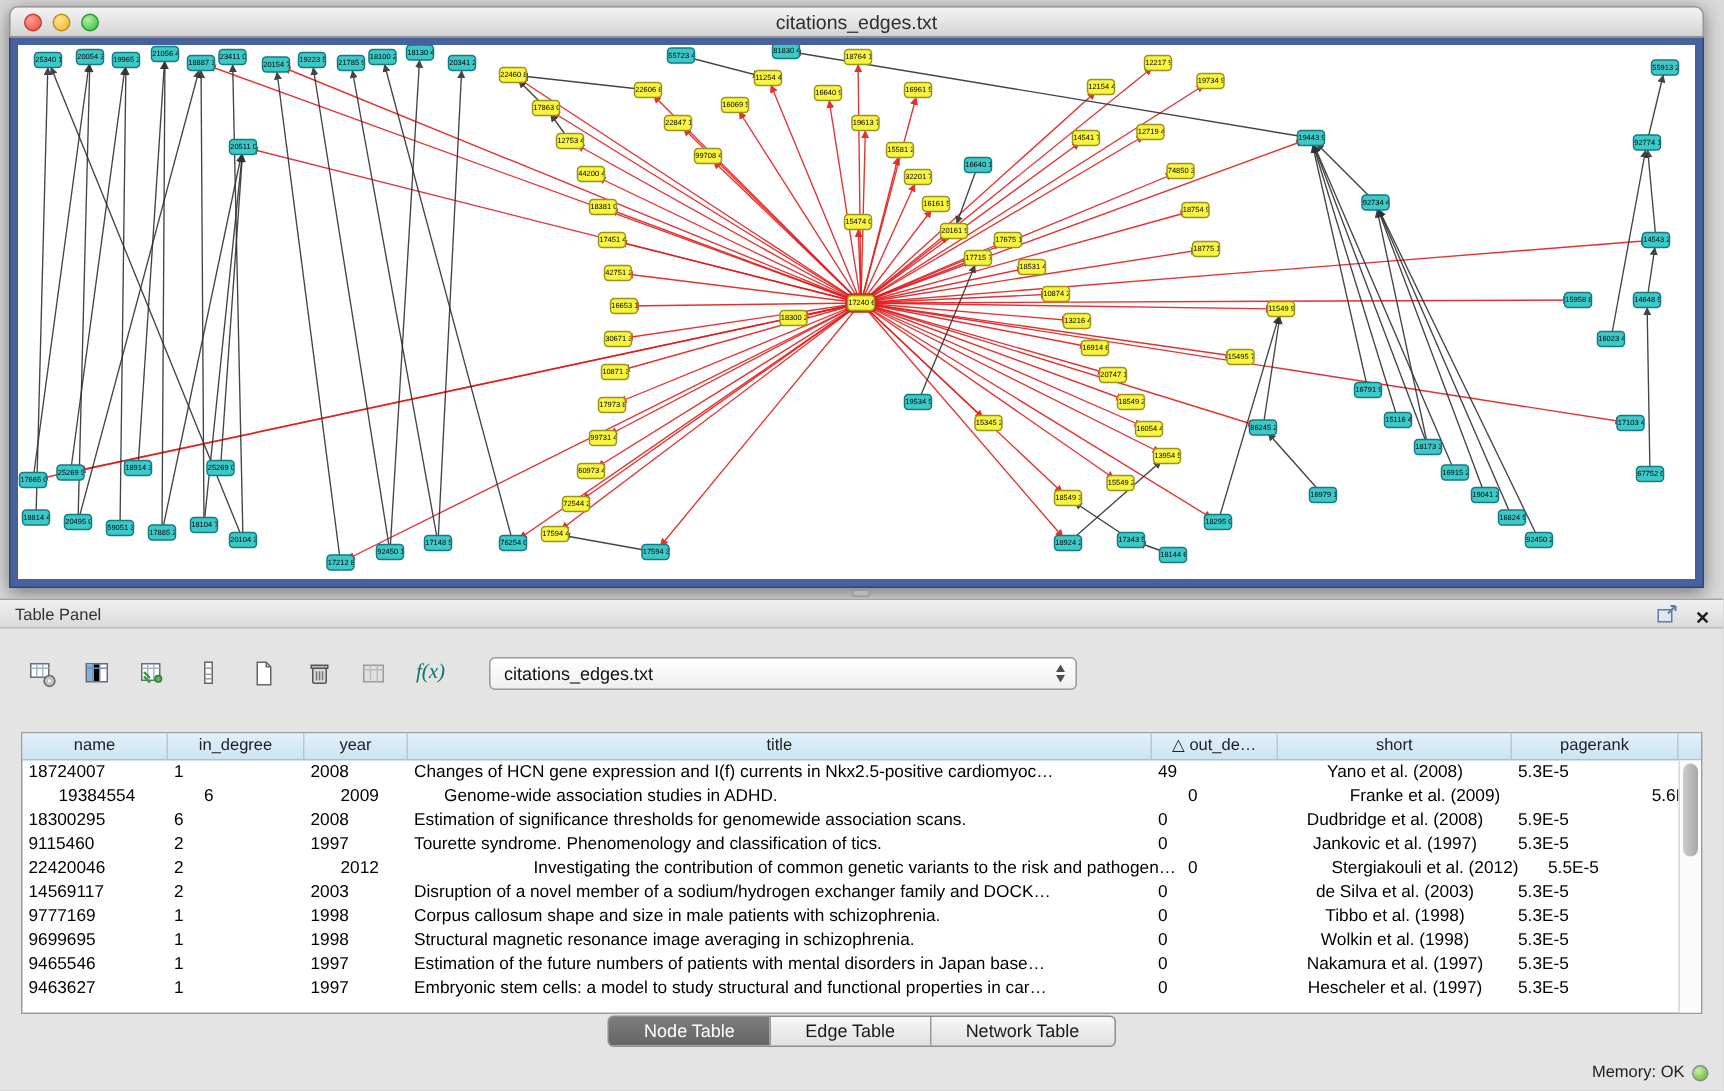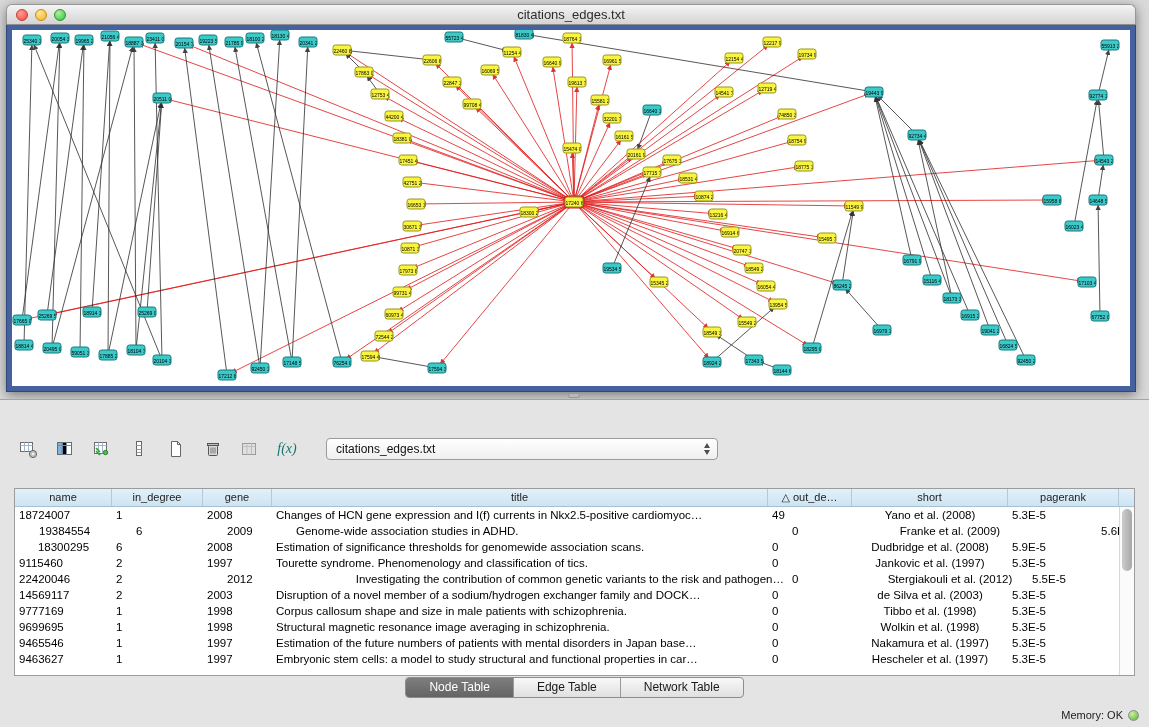--- a/index.html
+++ b/index.html
@@ -334,20 +334,32 @@
           <div class="node t" style="left: 640px; top: 80px;">16640 1</div>
           <div class="node t" style="left: 870px; top: 300px;">16979 1</div>
           <div class="node t" style="left: 770px; top: 340px;">18144 6</div>
         </div>
     </div>
   </div>
 
   <div class="split-handle"></div>
 
   <div class="table-panel">
+    <div class="panel-titlebar">
+      <span class="panel-title">Table Panel</span>
+      <span class="panel-actions">
+        <span>
+          <svg width="15" height="14" viewBox="0 0 15 14">
+            <rect x="1.5" y="4.5" width="9" height="8" fill="#dfe8f2" stroke="#5f7ba3"></rect>
+            <path d="M8 7 L13 2 M13 2 h-3.4 M13 2 v3.4" stroke="#5f7ba3" stroke-width="1.3" fill="none"></path>
+          </svg>
+        </span>
+        <span class="close-x">✕</span>
+      </span>
+    </div>
 
     <div class="toolbar">
       <span class="tbtn">
         <svg width="19" height="19" viewBox="0 0 19 19">
           <rect x="1.5" y="2.5" width="12" height="9" fill="#fff" stroke="#6b6b6b"></rect>
           <path d="M1.5 5.5h12 M5.5 2.5v9 M9.5 2.5v9" stroke="#9cb6cf" fill="none"></path>
           <circle cx="14" cy="14" r="3.6" fill="#bfbfbf" stroke="#666"></circle>
           <circle cx="14" cy="14" r="1.2" fill="#f2f2f2"></circle>
         </svg>
       </span>
@@ -401,21 +413,21 @@
           <span class="arr-up"></span>
             <span class="arr-dn"></span>
         </span>
       </div>
     </div>
 
     <div class="table-wrap">
       <div class="thead" id="thead">
           <div class="th" style="width: 97px;">name</div>
           <div class="th" style="width: 91px;">in_degree</div>
-          <div class="th" style="width: 69px;">gene</div>
+          <div class="th" style="width: 69px;">year</div>
           <div class="th" style="width: 496px;">title</div>
           <div class="th" style="width: 84px;">△ out_de…</div>
           <div class="th" style="width: 156px;">short</div>
           <div class="th" style="width: 111px;">pagerank</div>
           <div class="th filler"></div>
         </div>
       <div class="tbody" id="tbody">
           <div class="tr">
             <div class="td" style="width: 97px; text-align: left;">18724007</div>
             <div class="td" style="width: 91px; text-align: left;">1</div>
@@ -428,21 +440,21 @@
           <div class="tr">
             <div class="td" style="width: 97px; text-align: left; margin-left: 20px;">19384554</div>
             <div class="td" style="width: 91px; text-align: left;">6</div>
             <div class="td" style="width: 69px; text-align: left;">2009</div>
             <div class="td" style="width: 496px; text-align: left;">Genome-wide association studies in ADHD.</div>
             <div class="td" style="width: 84px; text-align: left;">0</div>
             <div class="td" style="width: 156px; text-align: center;">Franke et al. (2009)</div>
             <div class="td" style="width: 111px; text-align: right;">5.6E-5</div>
           </div>
           <div class="tr">
-            <div class="td" style="width: 97px; text-align: center;">18300295</div>
+            <div class="td" style="width: 97px; text-align: left;">18300295</div>
             <div class="td" style="width: 91px; text-align: left;">6</div>
             <div class="td" style="width: 69px; text-align: left;">2008</div>
             <div class="td" style="width: 496px; text-align: left;">Estimation of significance thresholds for genomewide association scans.</div>
             <div class="td" style="width: 84px; text-align: left;">0</div>
             <div class="td" style="width: 156px; text-align: center;">Dudbridge et al. (2008)</div>
             <div class="td" style="width: 111px; text-align: left;">5.9E-5</div>
           </div>
           <div class="tr">
             <div class="td" style="width: 97px; text-align: left;">9115460</div>
             <div class="td" style="width: 91px; text-align: left;">2</div>

